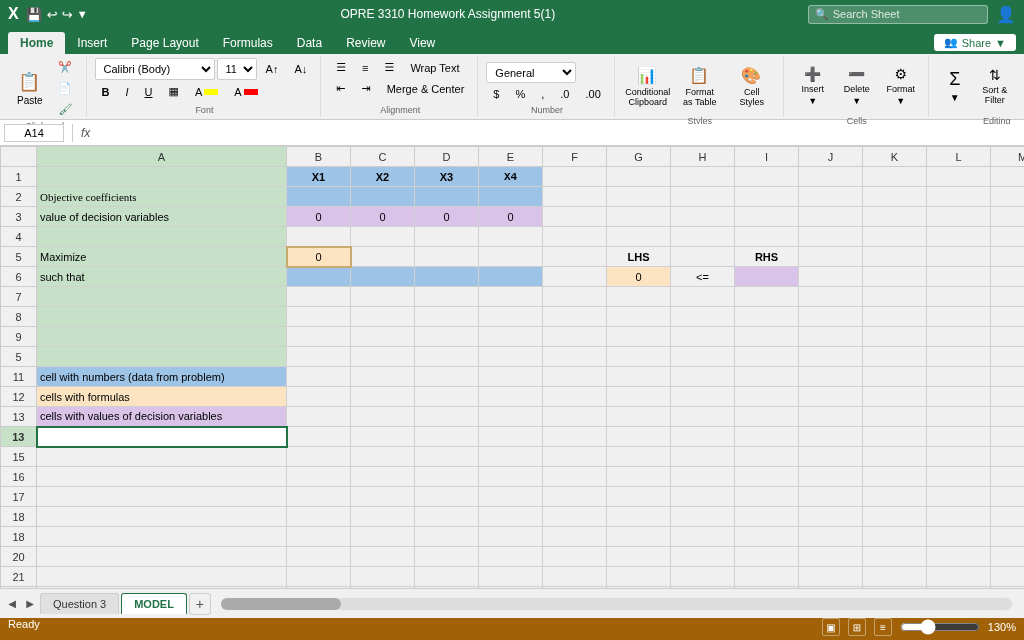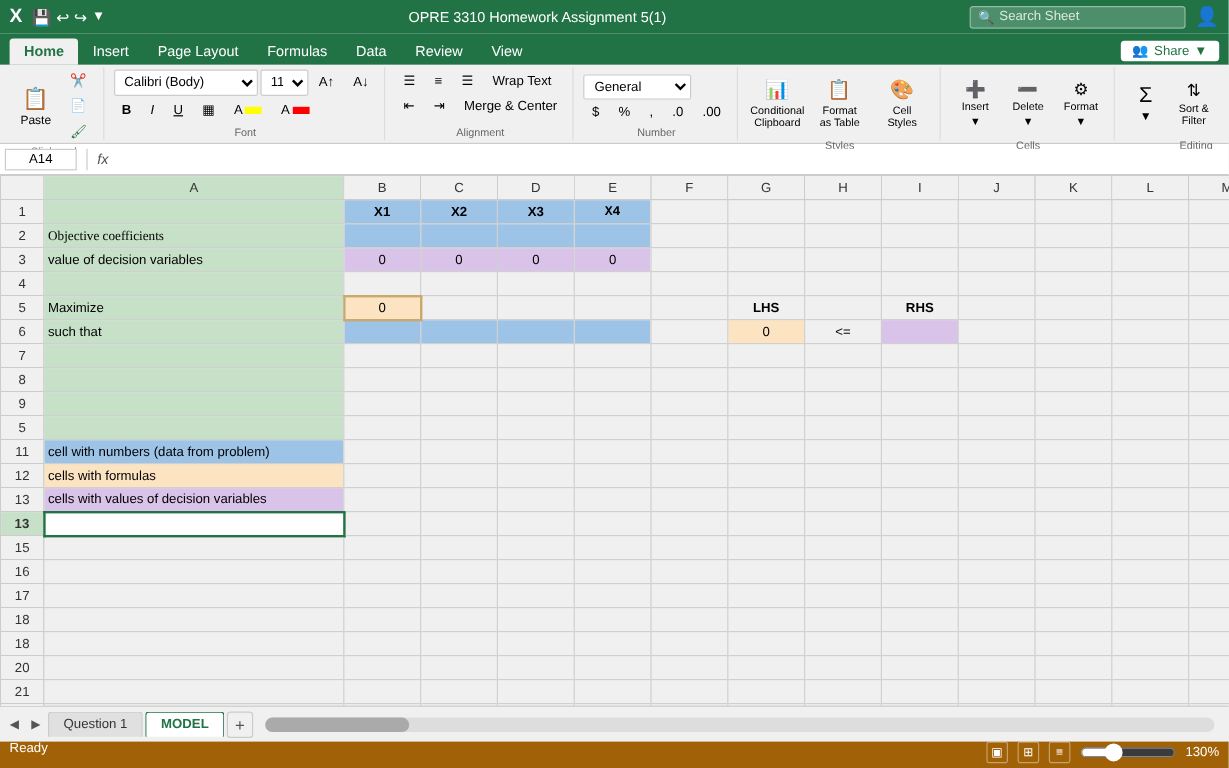--- a/index.html
+++ b/index.html
@@ -875,21 +875,21 @@
           </tr>
 
       </tbody>
     </table>
   </div>
 </div>
 
 <div id="sheet-tabs">
   <span class="nav-arrow">◀</span>
   <span class="nav-arrow">▶</span>
-  <div class="sheet-tab">Question 1</div>
+  <div class="sheet-tab">Question 3</div>
   <div class="sheet-tab active">MODEL</div>
   <div class="add-sheet-btn">+</div>
   <div id="scroll-bar">
     <div id="scroll-thumb"></div>
   </div>
 </div>
 
 <div id="status-bar">
   <span>Ready</span>
   <div class="status-right">

